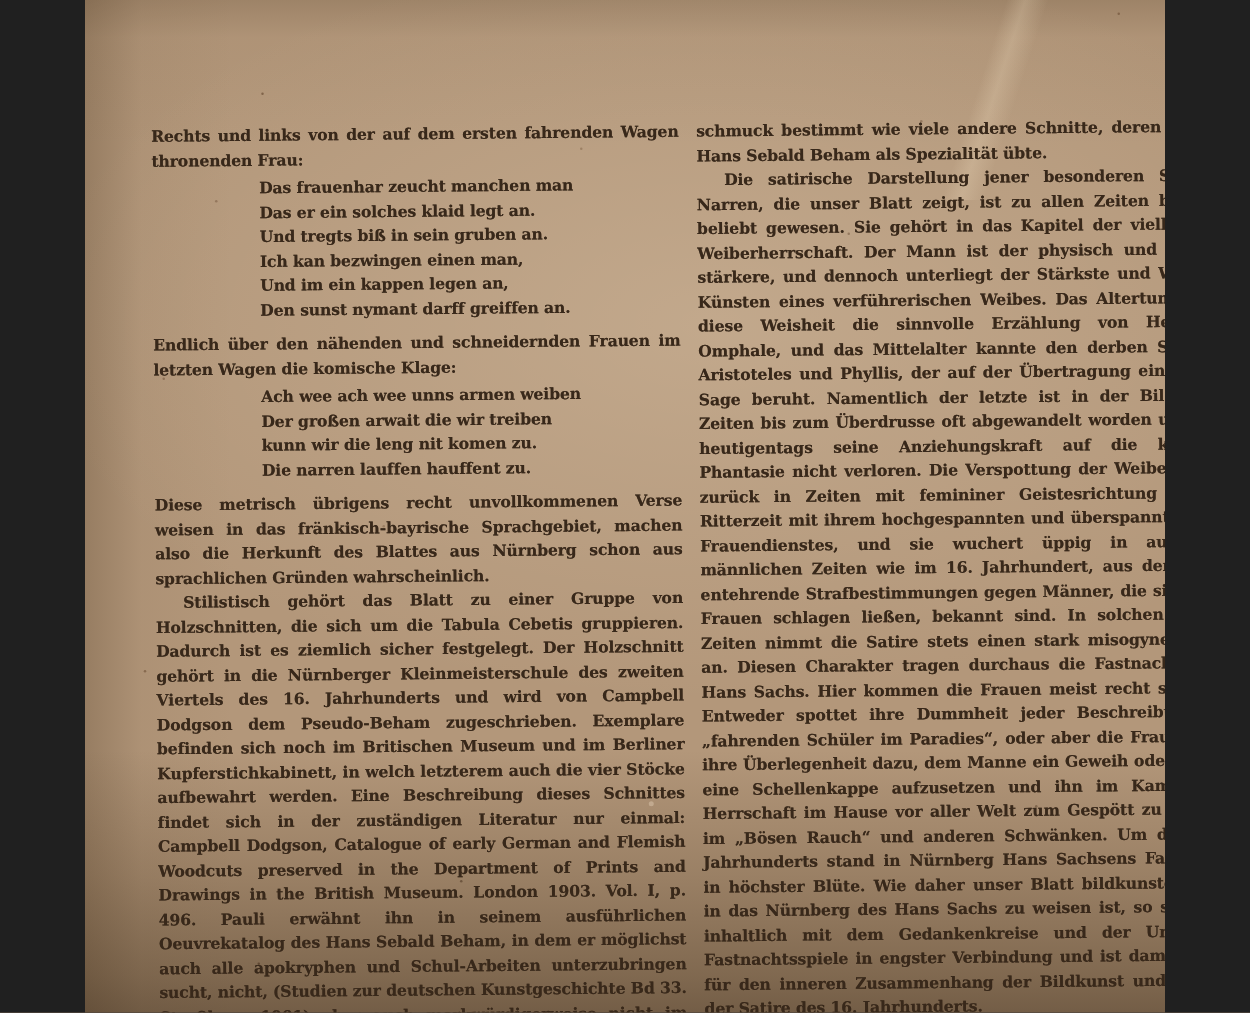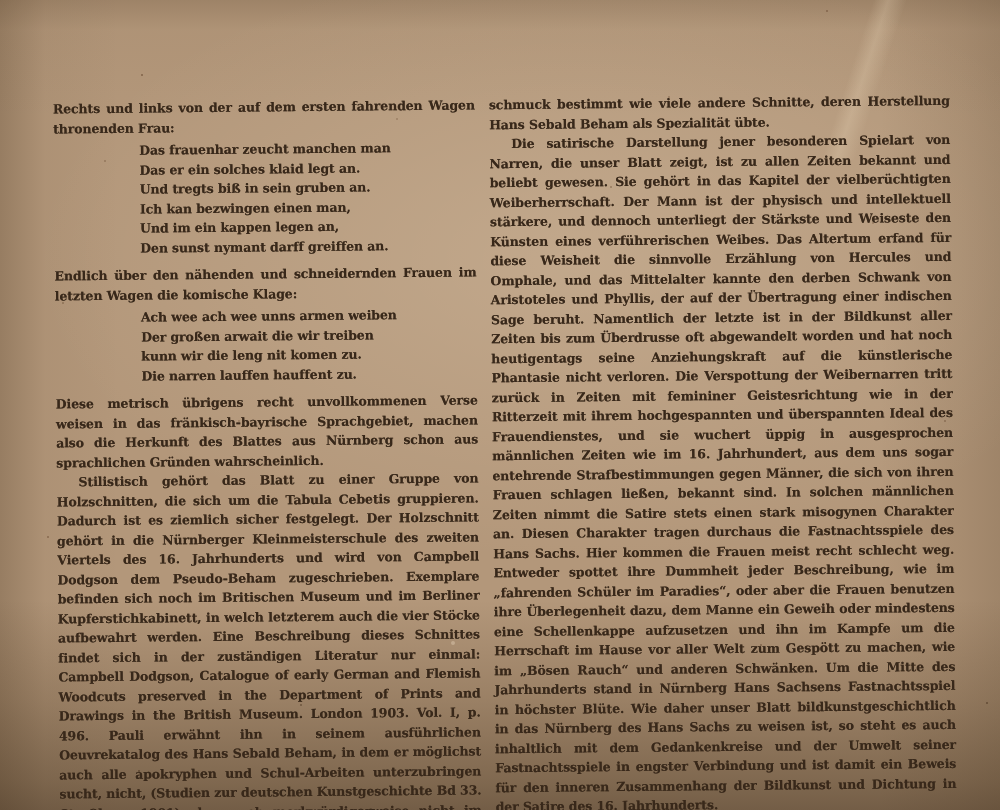--- a/index.html
+++ b/index.html
@@ -1,19 +1,19 @@
 <!DOCTYPE html>
 <html lang="de"><head>
 <meta charset="utf-8">
 <title>Scanned page</title>
 <style>
   html,body{margin:0;padding:0;background:#202020;}
   .page{
     position:relative;
-    width:1000px;height:810px;
+    width:864px;height:810px;
     margin:0 auto;
     overflow:hidden;
     background:
       radial-gradient(ellipse 760px 420px at 58% 32%, rgba(255,238,212,0.20), rgba(255,238,212,0) 72%),
       linear-gradient(to bottom,
         rgba(72,52,30,0.20) 0px, rgba(72,52,30,0.04) 30px,
         rgba(72,52,30,0) 120px, rgba(72,52,30,0) 600px,
         rgba(66,47,26,0.22) 700px, rgba(58,41,22,0.42) 780px, rgba(52,36,19,0.50) 810px),
       linear-gradient(to right,
         rgba(66,47,26,0.25) 0px, rgba(66,47,26,0.05) 45px,

